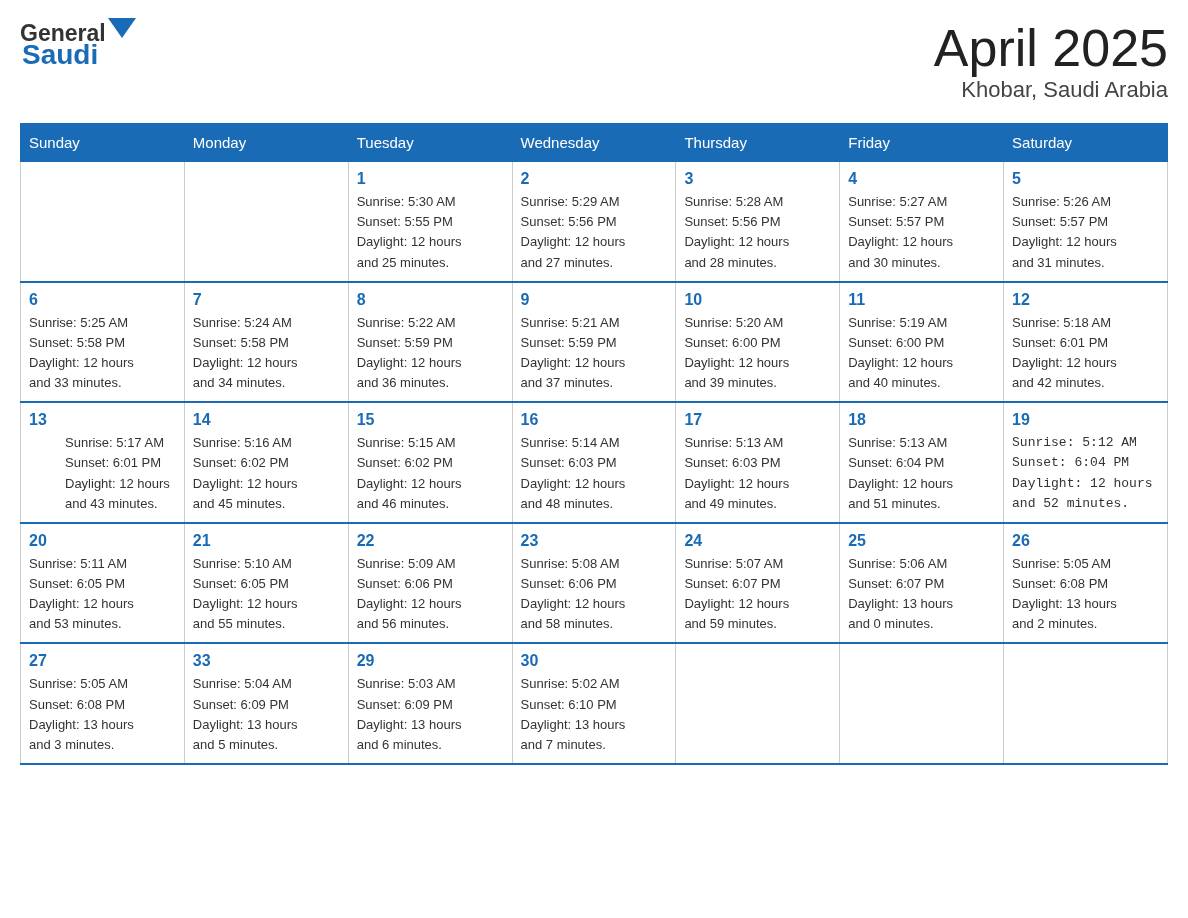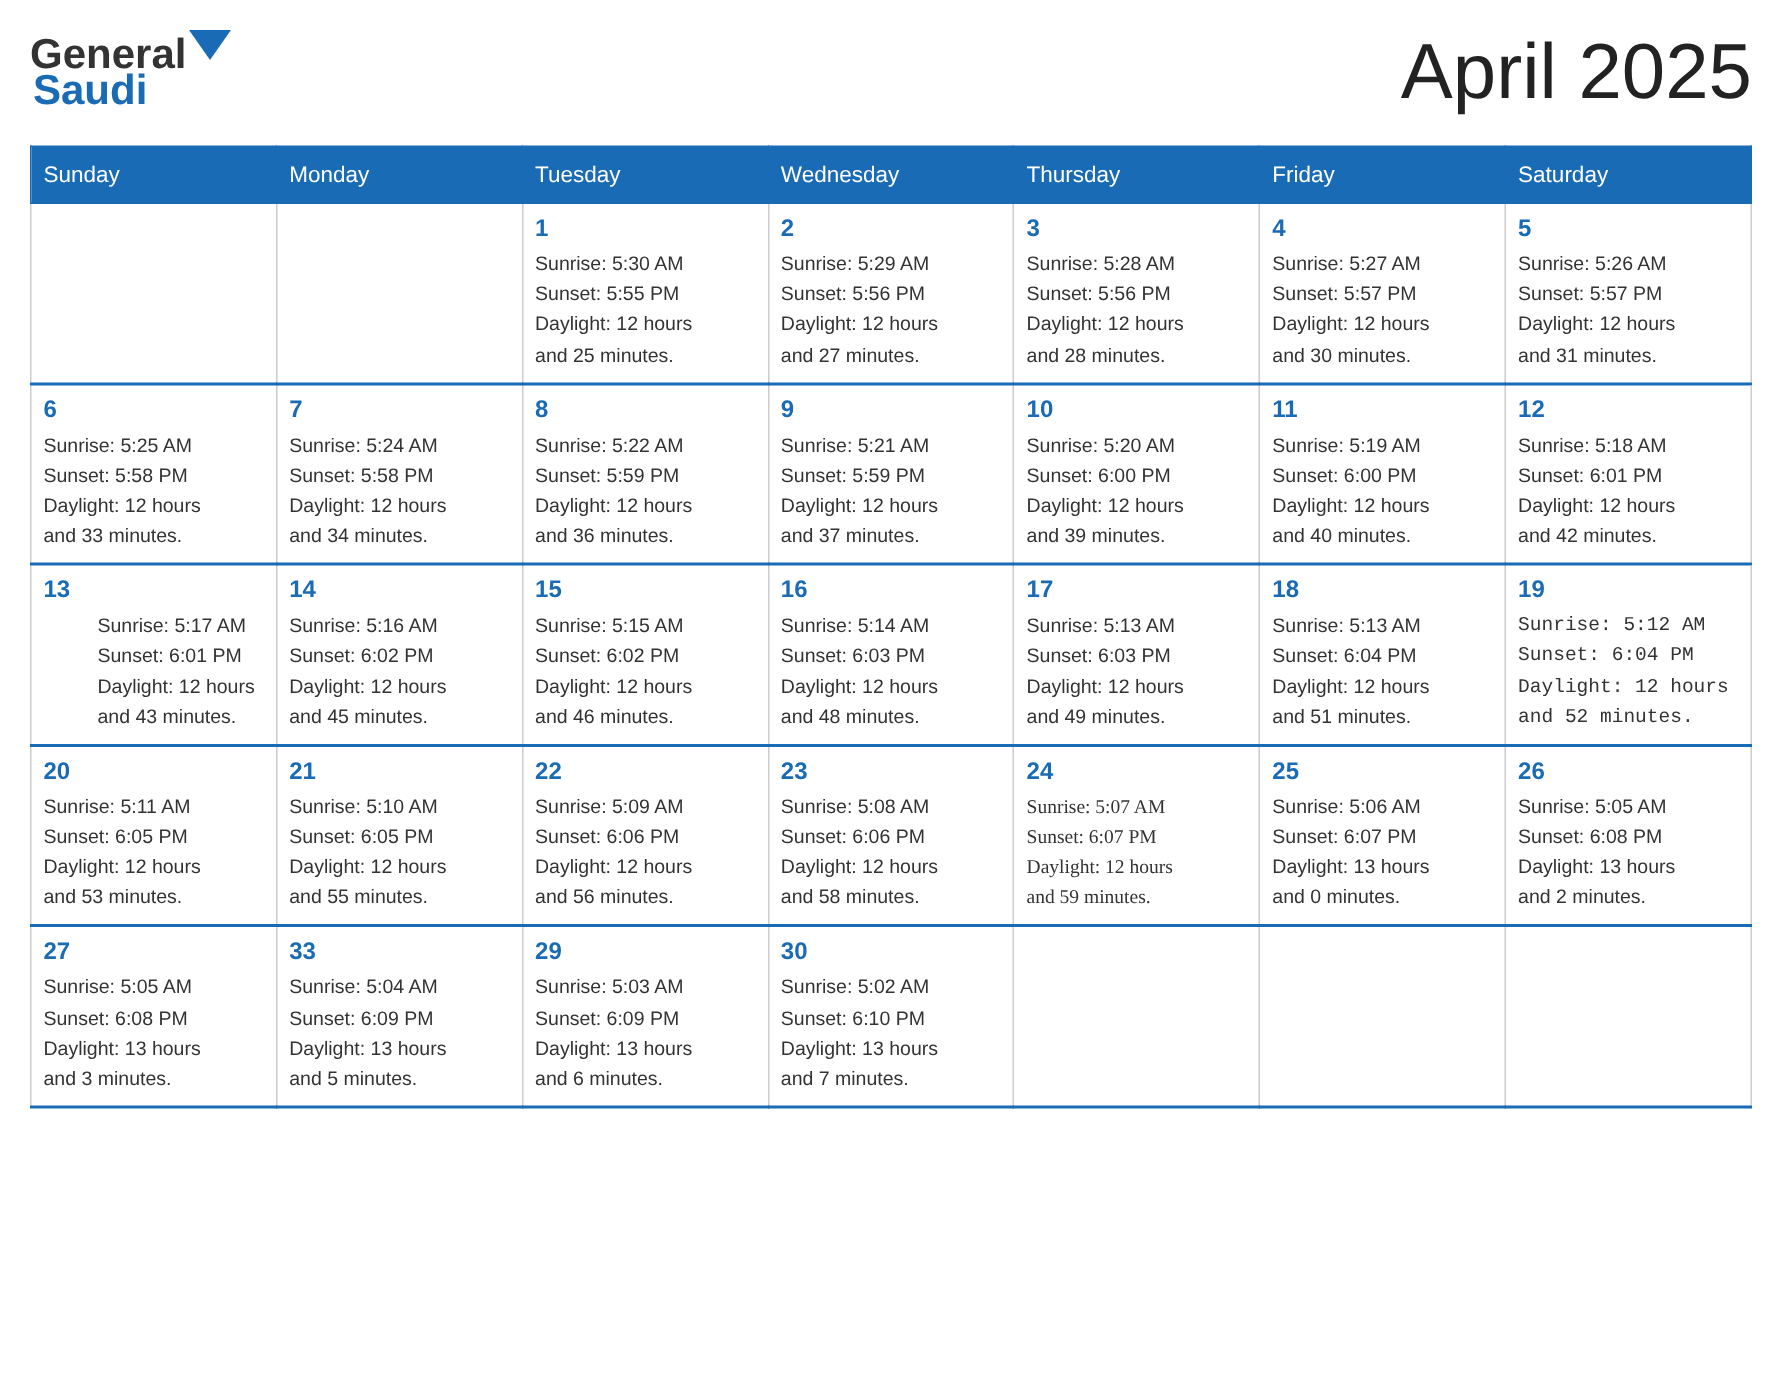--- a/index.html
+++ b/index.html
@@ -16,21 +16,21 @@
       justify-content: space-between;
       align-items: flex-start;
       margin-bottom: 20px;
     }
     .logo {
       display: flex;
       align-items: center;
       gap: 4px;
     }
     .logo-text-general {
-      font-size: 28px;
+      font-size: 23px;
       font-weight: bold;
       color: #333;
     }
     .logo-text-blue {
       font-size: 28px;
       font-weight: bold;
       color: #1a6bb5;
     }
     .title-block {
       text-align: right;
@@ -100,20 +100,21 @@
         <span class="logo-text-general">General</span>
         <svg width="28" height="28" viewBox="0 0 28 28" style="margin-left:2px; margin-top:-4px;">
           <polygon points="0,0 28,0 14,20" fill="#1a6bb5"></polygon>
         </svg>
       </div>
       <span class="logo-text-blue" style="margin-top:-8px; margin-left:2px;">Saudi</span>
     </div>
   </div>
   <div class="title-block">
     <h1>April 2025</h1>
+    <h2>Khobar, Saudi Arabia</h2>
   </div>
 </div>
 
 <table>
   <thead>
     <tr>
     <th>Sunday</th>
         <th>Monday</th>
         <th>Tuesday</th>
         <th>Wednesday</th>
@@ -288,21 +289,21 @@
         </td>
         <td>
           <div class="day-number">23</div>
           <div class="day-info" style="white-space: pre-line;">Sunrise: 5:08 AM
 Sunset: 6:06 PM
 Daylight: 12 hours
 and 58 minutes.</div>
         </td>
         <td>
           <div class="day-number">24</div>
-          <div class="day-info" style="white-space: pre-line; font-family: Liberation Serif, serif;">Sunrise: 5:07 AM
+          <div class="day-info" style="white-space: pre-line;">Sunrise: 5:07 AM
 Sunset: 6:07 PM
 Daylight: 12 hours
 and 59 minutes.</div>
         </td>
         <td>
           <div class="day-number">25</div>
           <div class="day-info" style="white-space: pre-line;">Sunrise: 5:06 AM
 Sunset: 6:07 PM
 Daylight: 13 hours
 and 0 minutes.</div>

